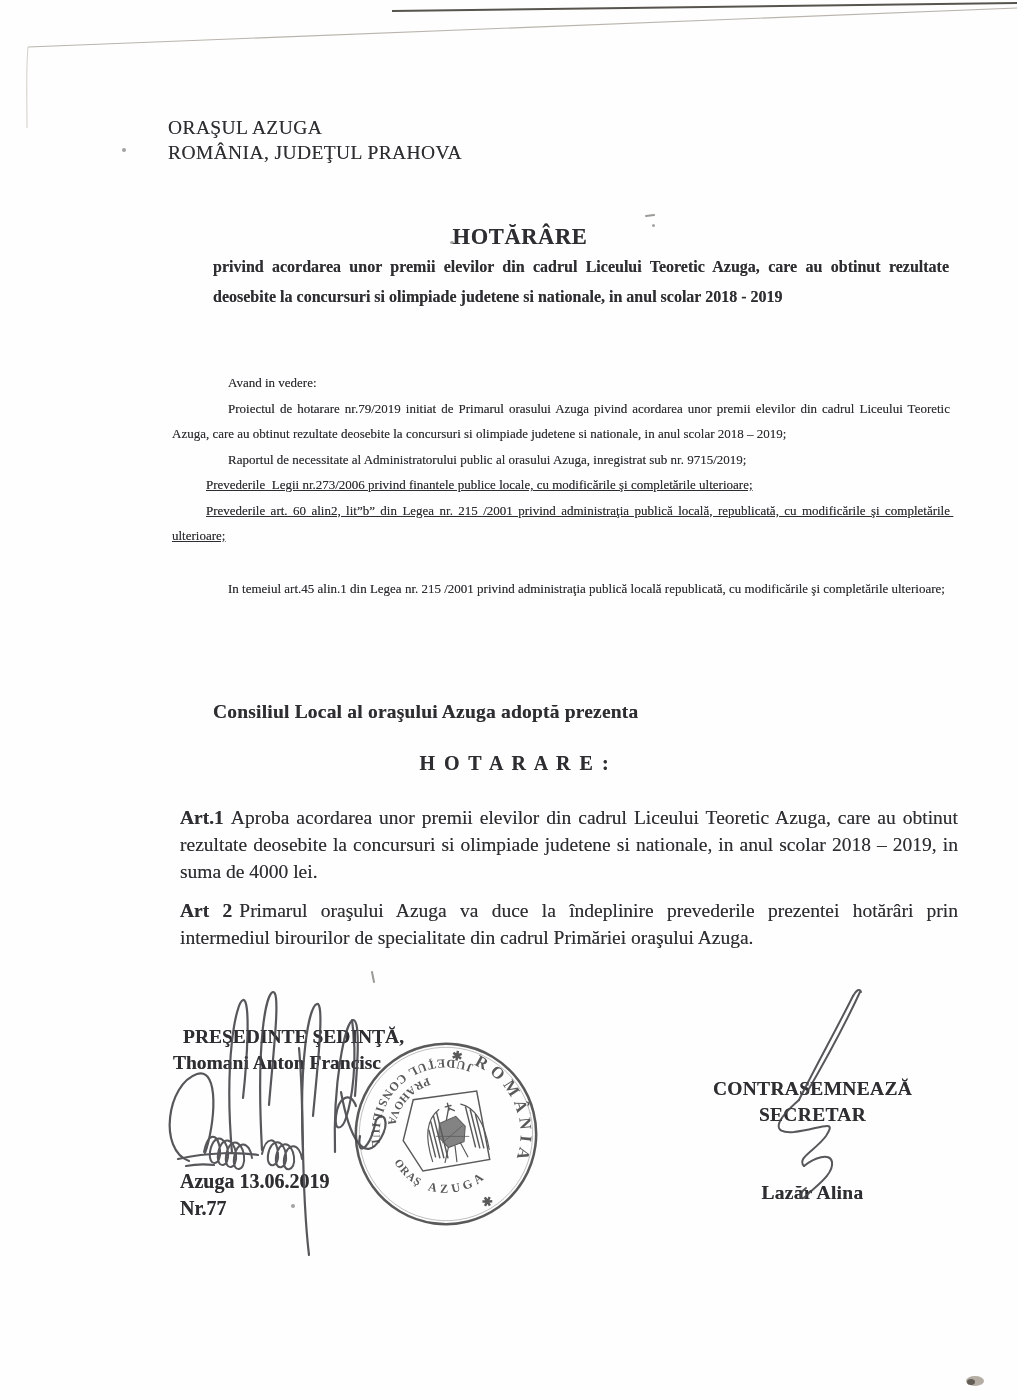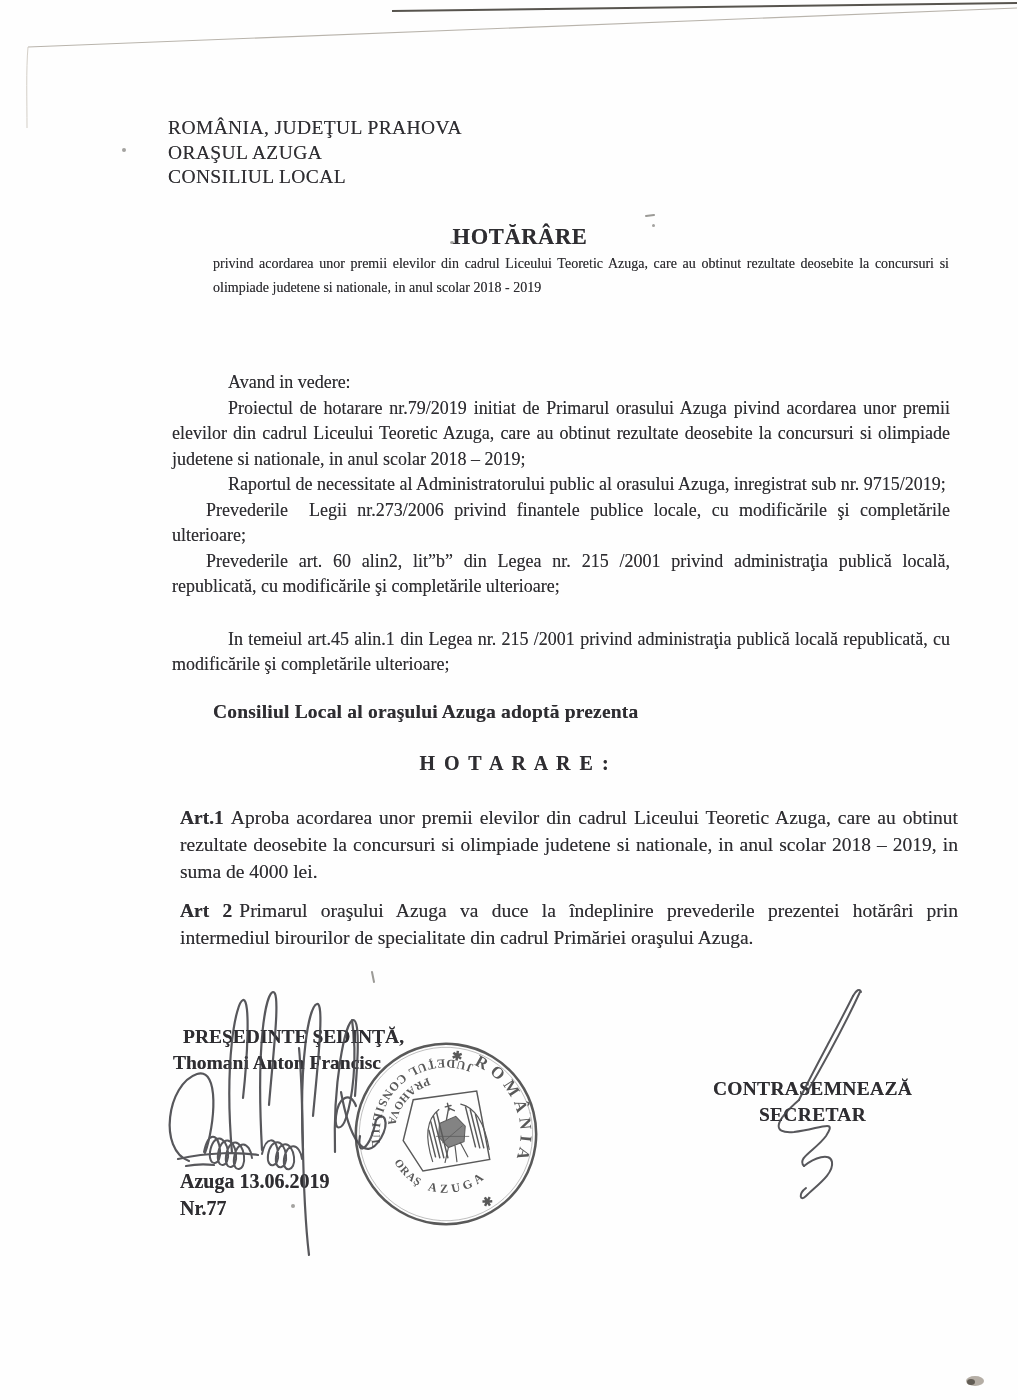--- a/index.html
+++ b/index.html
@@ -10,25 +10,25 @@
     background:#fefefe;
     overflow:hidden;
     font-family:"Liberation Serif","DejaVu Serif",serif;
     color:#2e2d31;
   }
   .txt{ text-shadow:0 0 .4px rgba(46,45,49,.55); }
   .abs{ position:absolute; }
   .b{ font-weight:bold; }
   .header{ left:168px; top:116px; font-size:19.5px; line-height:24.5px; letter-spacing:.4px; }
   .title{ left:0; top:224px; width:1040px; text-align:center; font-size:22.5px; font-weight:bold; letter-spacing:.6px; }
-  .subtitle{ left:213px; top:252px; width:736px; font-size:14px; line-height:24px; text-align:justify; }
-  .preamble{ left:172px; top:370px; width:778px; font-size:18px; line-height:25.5px; }
+  .subtitle{ left:213px; top:252px; width:736px; font-size:16px; line-height:30px; text-align:justify;font-weight:bold; }
+  .preamble{ left:172px; top:370px; width:778px; font-size:13px; line-height:25.5px; }
   .preamble p{ margin:0; text-align:justify; white-space:pre-wrap; }
   .ind56{ text-indent:56px; }
-  .ind34{ text-indent:34px; }
+  .ind34{ text-indent:34px;text-decoration:underline; }
   .temeiul{ margin-top:27px !important; }
   .adoption{ left:213px; top:701px; font-size:19.5px; font-weight:bold; letter-spacing:.2px; }
   .decision{ left:0; top:752px; width:1030px; text-align:center; font-size:20px; font-weight:bold; letter-spacing:2px; }
   .article{ font-size:19.5px; line-height:27px; text-align:justify; margin:8px; }
   .article .lbl{ margin-right:7px; }
   .art1{ left:172px; top:796px; width:778px; }
   .art2{ left:172px; top:889px; width:778px; }
   .sig-left{ left:183px; top:1024px; font-size:19.5px; line-height:26px; font-weight:bold; }
   .sig-left .name{ margin-left:-10px; }
   .sig-right{ left:665px; top:1024px; width:295px; font-size:19.5px; line-height:26px; font-weight:bold; text-align:center; white-space:pre-wrap; letter-spacing:.3px; }
@@ -46,23 +46,22 @@
 
   <svg class="overlay" width="1018" height="1400" viewBox="0 0 1018 1400">
     <line x1="28" y1="47" x2="1017" y2="8" stroke="#b9b4ac" stroke-width="1.2"></line>
     <line x1="392" y1="11" x2="1017" y2="3" stroke="#57544e" stroke-width="2"></line>
     <path d="M28,47 C26,70 27,100 27,128" stroke="#d4cfc7" stroke-width="1" fill="none"></path>
     <ellipse cx="975" cy="1381" rx="9" ry="5" fill="#6b5d4c" opacity="0.5"></ellipse>
     <ellipse cx="971" cy="1382" rx="4" ry="3" fill="#3f3a33" opacity="0.7"></ellipse>
   </svg>
 
   <div class="abs header txt">
+    <div>ORAŞUL AZUGA</div>
     <div>ROMÂNIA, JUDEŢUL PRAHOVA</div>
-    <div>ORAŞUL AZUGA</div>
-    <div>CONSILIUL LOCAL</div>
   </div>
 
   <div class="abs title txt">HOTĂRÂRE</div>
   <div class="abs subtitle txt">privind acordarea unor premii elevilor din cadrul Liceului Teoretic Azuga, care au obtinut rezultate deosebite la concursuri si olimpiade judetene si nationale, in anul scolar 2018 - 2019</div>
 
   <div class="abs preamble txt">
     <p class="ind56">Avand in vedere:</p>
     <p class="ind56">Proiectul de hotarare nr.79/2019 initiat de Primarul orasului Azuga pivind acordarea unor premii elevilor din cadrul Liceului Teoretic Azuga, care au obtinut rezultate deosebite la concursuri si olimpiade judetene si nationale, in anul scolar 2018 – 2019;</p>
     <p class="ind56">Raportul de necessitate al Administratorului public al orasului Azuga, inregistrat sub nr. 9715/2019;</p>
     <p class="ind34">Prevederile  Legii nr.273/2006 privind finantele publice locale, cu modificările şi completările ulterioare;</p>
@@ -79,20 +78,21 @@
   <p class="abs article art2 txt">
     <span class="b lbl">Art 2</span><span>Primarul oraşului Azuga va duce la îndeplinire prevederile prezentei hotărâri prin intermediul birourilor de specialitate din cadrul Primăriei oraşului Azuga.</span>
   </p>
 
   <div class="abs sig-left txt">
     <div>PREŞEDINTE ŞEDINŢĂ,</div>
     <div class="name">Thomani Anton Francisc</div>
   </div>
   <div class="abs sig-right txt">
     <div>CONTRASEMNEAZĂ  SECRETAR</div>
+    <div>Lazăr Alina</div>
   </div>
 
   <div class="abs footer txt">
     <div>Azuga 13.06.2019</div>
     <div>Nr.77</div>
   </div>
 
   <svg class="stamp-svg" width="196" height="196" viewBox="0 0 200 200">
     <g transform="rotate(-14 100 100)" stroke-linecap="round">
       <defs>

